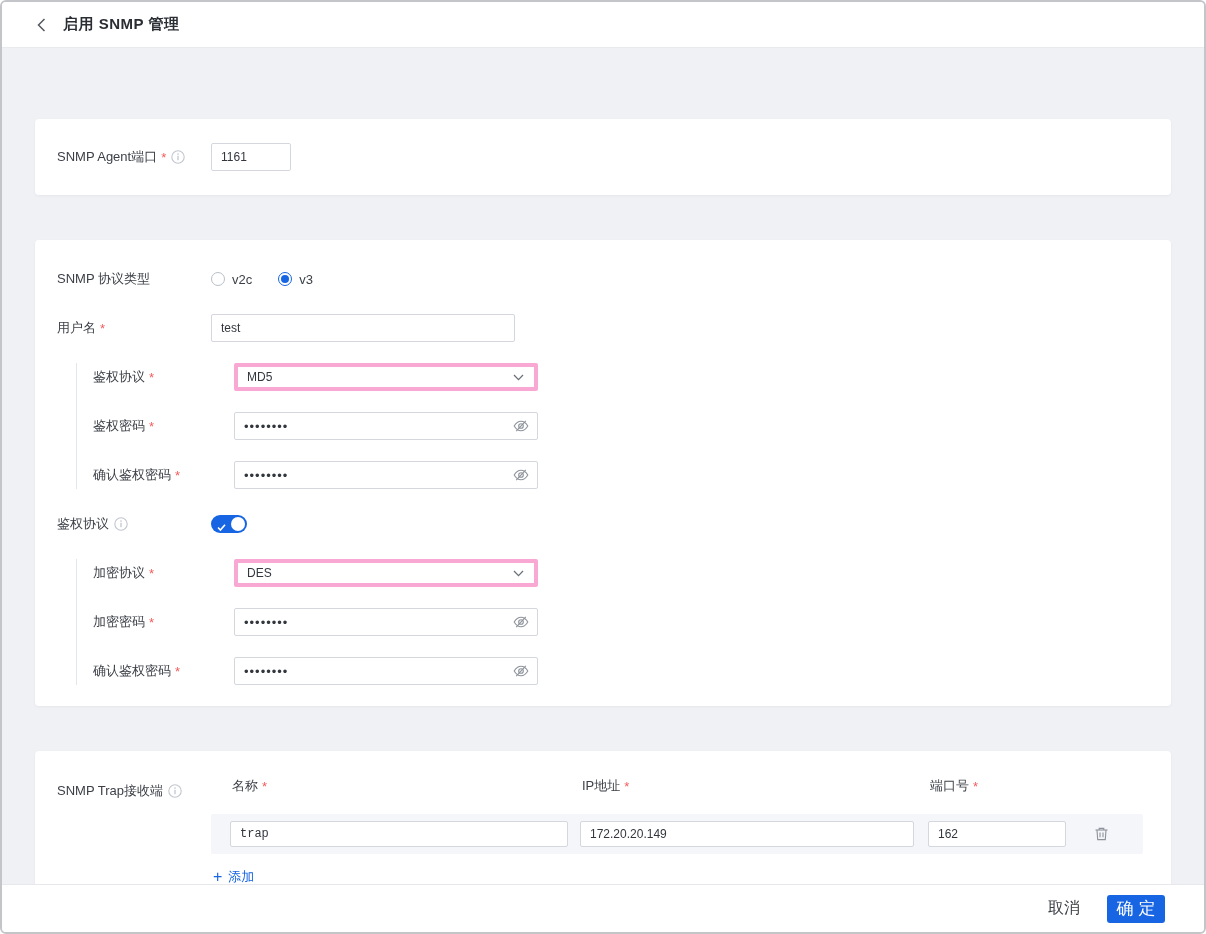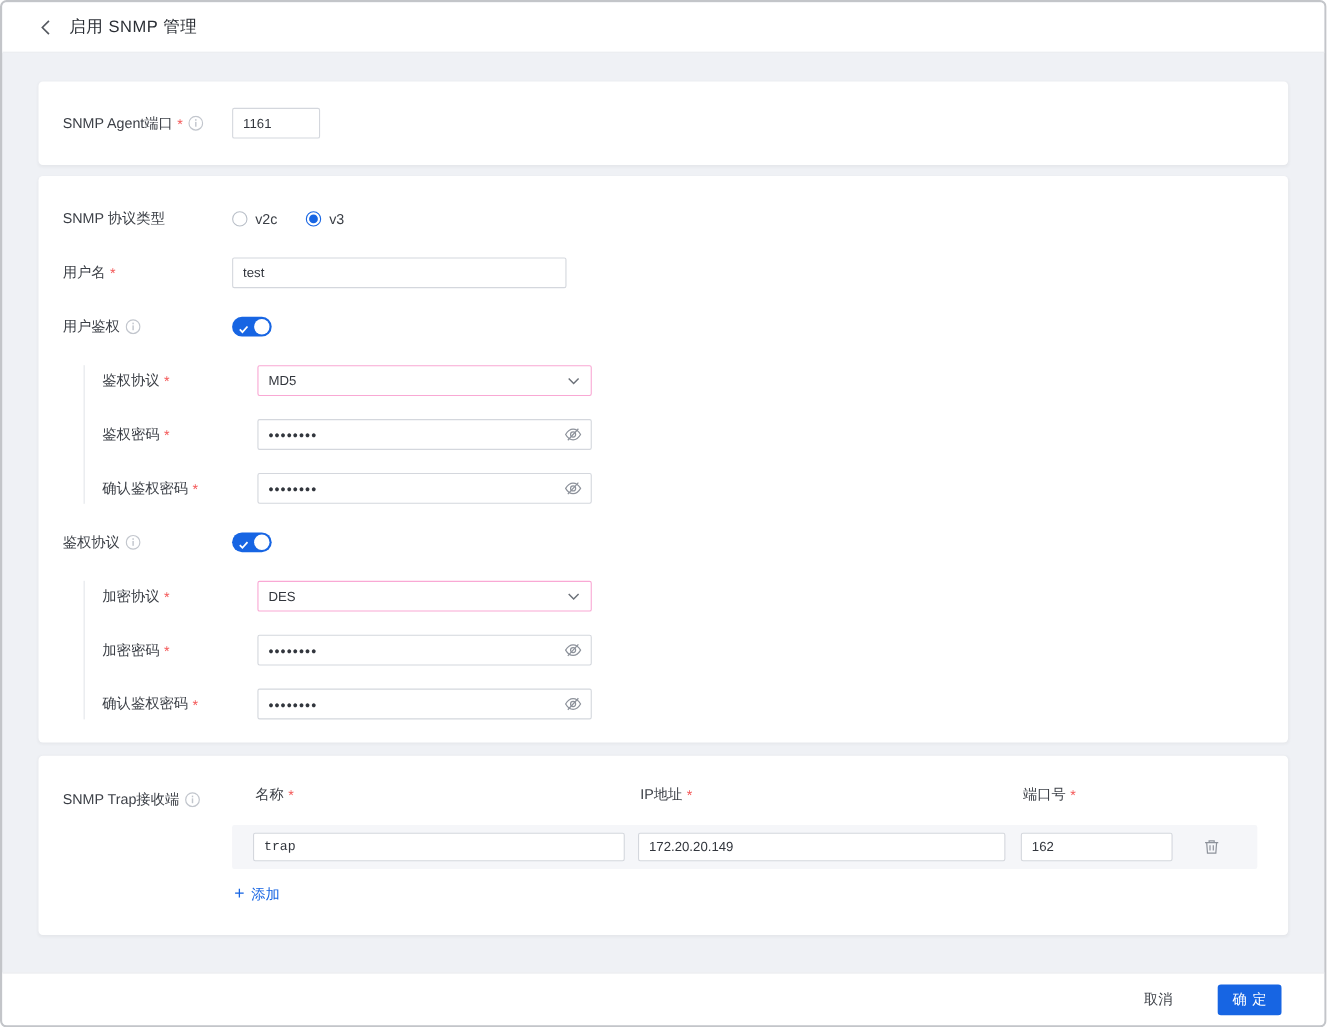--- a/index.html
+++ b/index.html
@@ -8,25 +8,25 @@
 
   .frame { position:relative; width:1206px; height:934px; border:2px solid #c3c5c9;
            border-radius:6px; background:#eff1f5; overflow:hidden;
            display:flex; flex-direction:column; }
 
   
   .page-header { height:46px; flex:0 0 46px; background:#fff; border-bottom:1px solid #e8eaee;
                  display:flex; align-items:center; padding-left:31px; }
   .back-btn { display:flex; align-items:center; justify-content:center; width:16px; height:16px;
               cursor:pointer; margin-right:14px; }
-  .page-title { font-size:15px; color:#2a2e34; letter-spacing:.5px; }
+  .page-title { font-size:15px; color:#2a2e34; letter-spacing:.5px;font-weight:bold; }
 
   
   .main { flex:1 1 auto; padding:26px 33px 0 33px; overflow:hidden; }
-  .card { background:#fff; border-radius:4px; box-shadow:0 1px 3px rgba(31,35,41,.05); }
+  .card { background:#fff; border-radius:4px; box-shadow:0 1px 3px rgba(31,35,41,.05);margin-top:45px; }
   .card-1 { padding:24px 0 24px 22px; margin-bottom:10px; }
   .card-2 { padding:25px 0 21px 22px; margin-bottom:12px; }
   .card-3 { padding:26px 24px 28px 22px; }
 
   .form-row { display:flex; align-items:center; height:28px; margin-bottom:21px; }
   .form-row:last-child { margin-bottom:0; }
   .label-col { width:154px; flex:0 0 154px; display:flex; align-items:center;
                font-size:13px; color:#3b3f46; }
   .req { color:#f45b5b; margin-left:4px; font-size:13px; }
   .info-icon { margin-left:5px; display:inline-flex; }
@@ -54,21 +54,21 @@
                           border-radius:50%; background:#1765e3; }
 
   
   .toggle { position:relative; width:36px; height:18px; border-radius:9px; background:#1765e3;
             cursor:pointer; }
   .toggle .knob { position:absolute; top:2px; right:2px; width:14px; height:14px;
                   border-radius:50%; background:#fff; }
   .toggle .tick { position:absolute; left:6px; top:3px; }
 
   
-  .select { position:relative; width:304px; height:28px; border:1px solid #f9a8d4; border-radius:2px;
+  .select { position:relative; width:304px; height:28px; border:4px solid #f9a8d4; border-radius:2px;
             background:#fff; display:flex; align-items:center; padding:0 9px; cursor:pointer;
             font-size:12px; color:#32363d; }
   .select .caret { position:absolute; right:10px; display:flex; }
 
   
   .trap-flex { display:flex; align-items:flex-start; }
   .trap-table { flex:1 1 auto; }
   .trap-headers { display:flex; align-items:flex-start; height:28px; padding-left:21px;
                   font-size:13px; color:#3b3f46; }
   .th-name { width:350px; display:flex; align-items:center; }
@@ -81,25 +81,25 @@
   .ti-ip   { width:334px; margin-right:14px; }
   .ti-port { width:138px; }
   .trash-btn { margin-left:28px; display:flex; cursor:pointer; }
   .add-link { margin-top:14px; padding-left:2px; display:inline-flex; align-items:center; gap:6px;
               color:#1765e3; font-size:13px; cursor:pointer; }
   .add-plus { font-size:16px; line-height:1; color:#1765e3; font-weight:400; }
 
   
   .page-footer { height:48px; flex:0 0 48px; background:#fff; border-top:1px solid #e6e8ec;
                  display:flex; align-items:center; justify-content:flex-end; padding-right:39px; }
-  .cancel-btn { background:none; border:none; font-size:13px; color:#3b3f46; cursor:pointer;
-                margin-right:33px; padding:6px 8px;
+  .cancel-btn { background:none; border:none; font-size:16px; color:#3b3f46; cursor:pointer;
+                margin-right:19px; padding:6px 8px;
                 font-family:"Liberation Sans","DejaVu Sans",sans-serif; }
   .ok-btn { width:58px; height:28px; background:#1765e3; color:#fff; border:none; border-radius:3px;
-            font-size:13px; letter-spacing:5px; text-indent:5px; cursor:pointer;
+            font-size:17px; letter-spacing:5px; text-indent:5px; cursor:pointer;
             display:flex; align-items:center; justify-content:center;
             font-family:"Liberation Sans","DejaVu Sans",sans-serif; }
 </style>
 </head>
 <body>
 
 <div class="frame">
 
   <div class="page-header">
     <span class="back-btn">
@@ -148,40 +148,20 @@
       </div>
 
       <div class="form-row">
         <div class="label-col">
           <span>用户名</span>
           <span class="req">*</span>
         </div>
         <input class="txt-input w-main" value="test" style="">
       </div>
 
-      <div class="form-row">
-        <div class="label-col">
-          <span>用户鉴权</span>
-          <span class="info-icon">
-            <svg width="14" height="14" viewBox="0 0 14 14">
-              <circle cx="7" cy="7" r="6.2" fill="none" stroke="#c2c6cd" stroke-width="1.1"></circle>
-              <rect x="6.35" y="5.8" width="1.3" height="4.4" fill="#c2c6cd"></rect>
-              <rect x="6.35" y="3.3" width="1.3" height="1.5" fill="#c2c6cd"></rect>
-            </svg>
-          </span>
-        </div>
-        <div class="toggle">
-          <span class="tick">
-            <svg width="9" height="9" viewBox="0 0 9 9">
-              <path d="M1 4.5 L3.4 7 L8 1.8" fill="none" stroke="#fff" stroke-width="1.6"></path>
-            </svg>
-          </span>
-          <span class="knob"></span>
-        </div>
-      </div>
 
       <div class="sub-group">
         <div class="form-row">
           <div class="label-col">
             <span>鉴权协议</span>
             <span class="req">*</span>
           </div>
           <div class="select">
             <span>MD5</span>
             <span class="caret">

